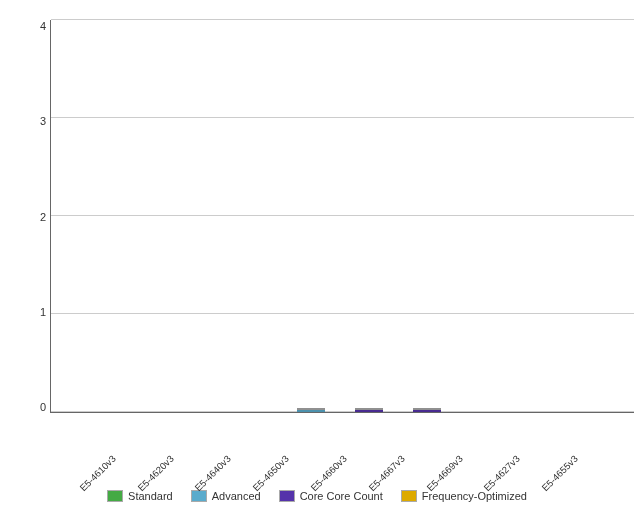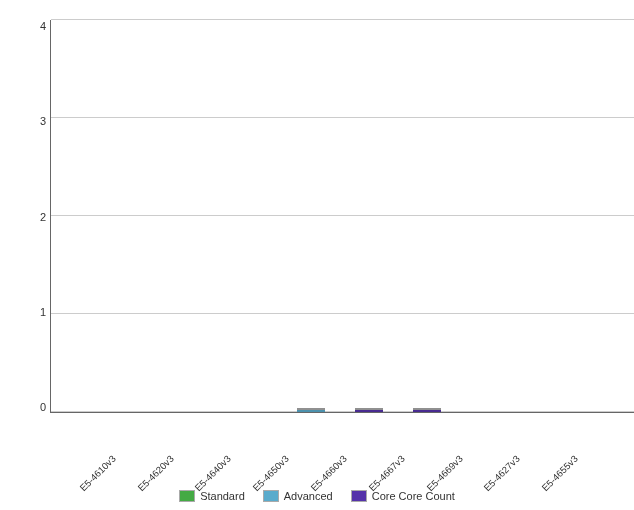--- a/index.html
+++ b/index.html
@@ -210,14 +210,18 @@
         <span>Standard</span>
       </div>
       <div class="legend-item">
         <div class="legend-color" style="background-color: rgb(90, 171, 204);"></div>
         <span>Advanced</span>
       </div>
       <div class="legend-item">
         <div class="legend-color" style="background-color: rgb(85, 51, 170);"></div>
         <span>Core Core Count</span>
       </div>
+      <div class="legend-item">
+        <div class="legend-color" style="background-color: rgb(221, 170, 0);"></div>
+        <span>Frequency-Optimized</span>
+      </div>
     </div>
 </div>
 
 </body></html>

